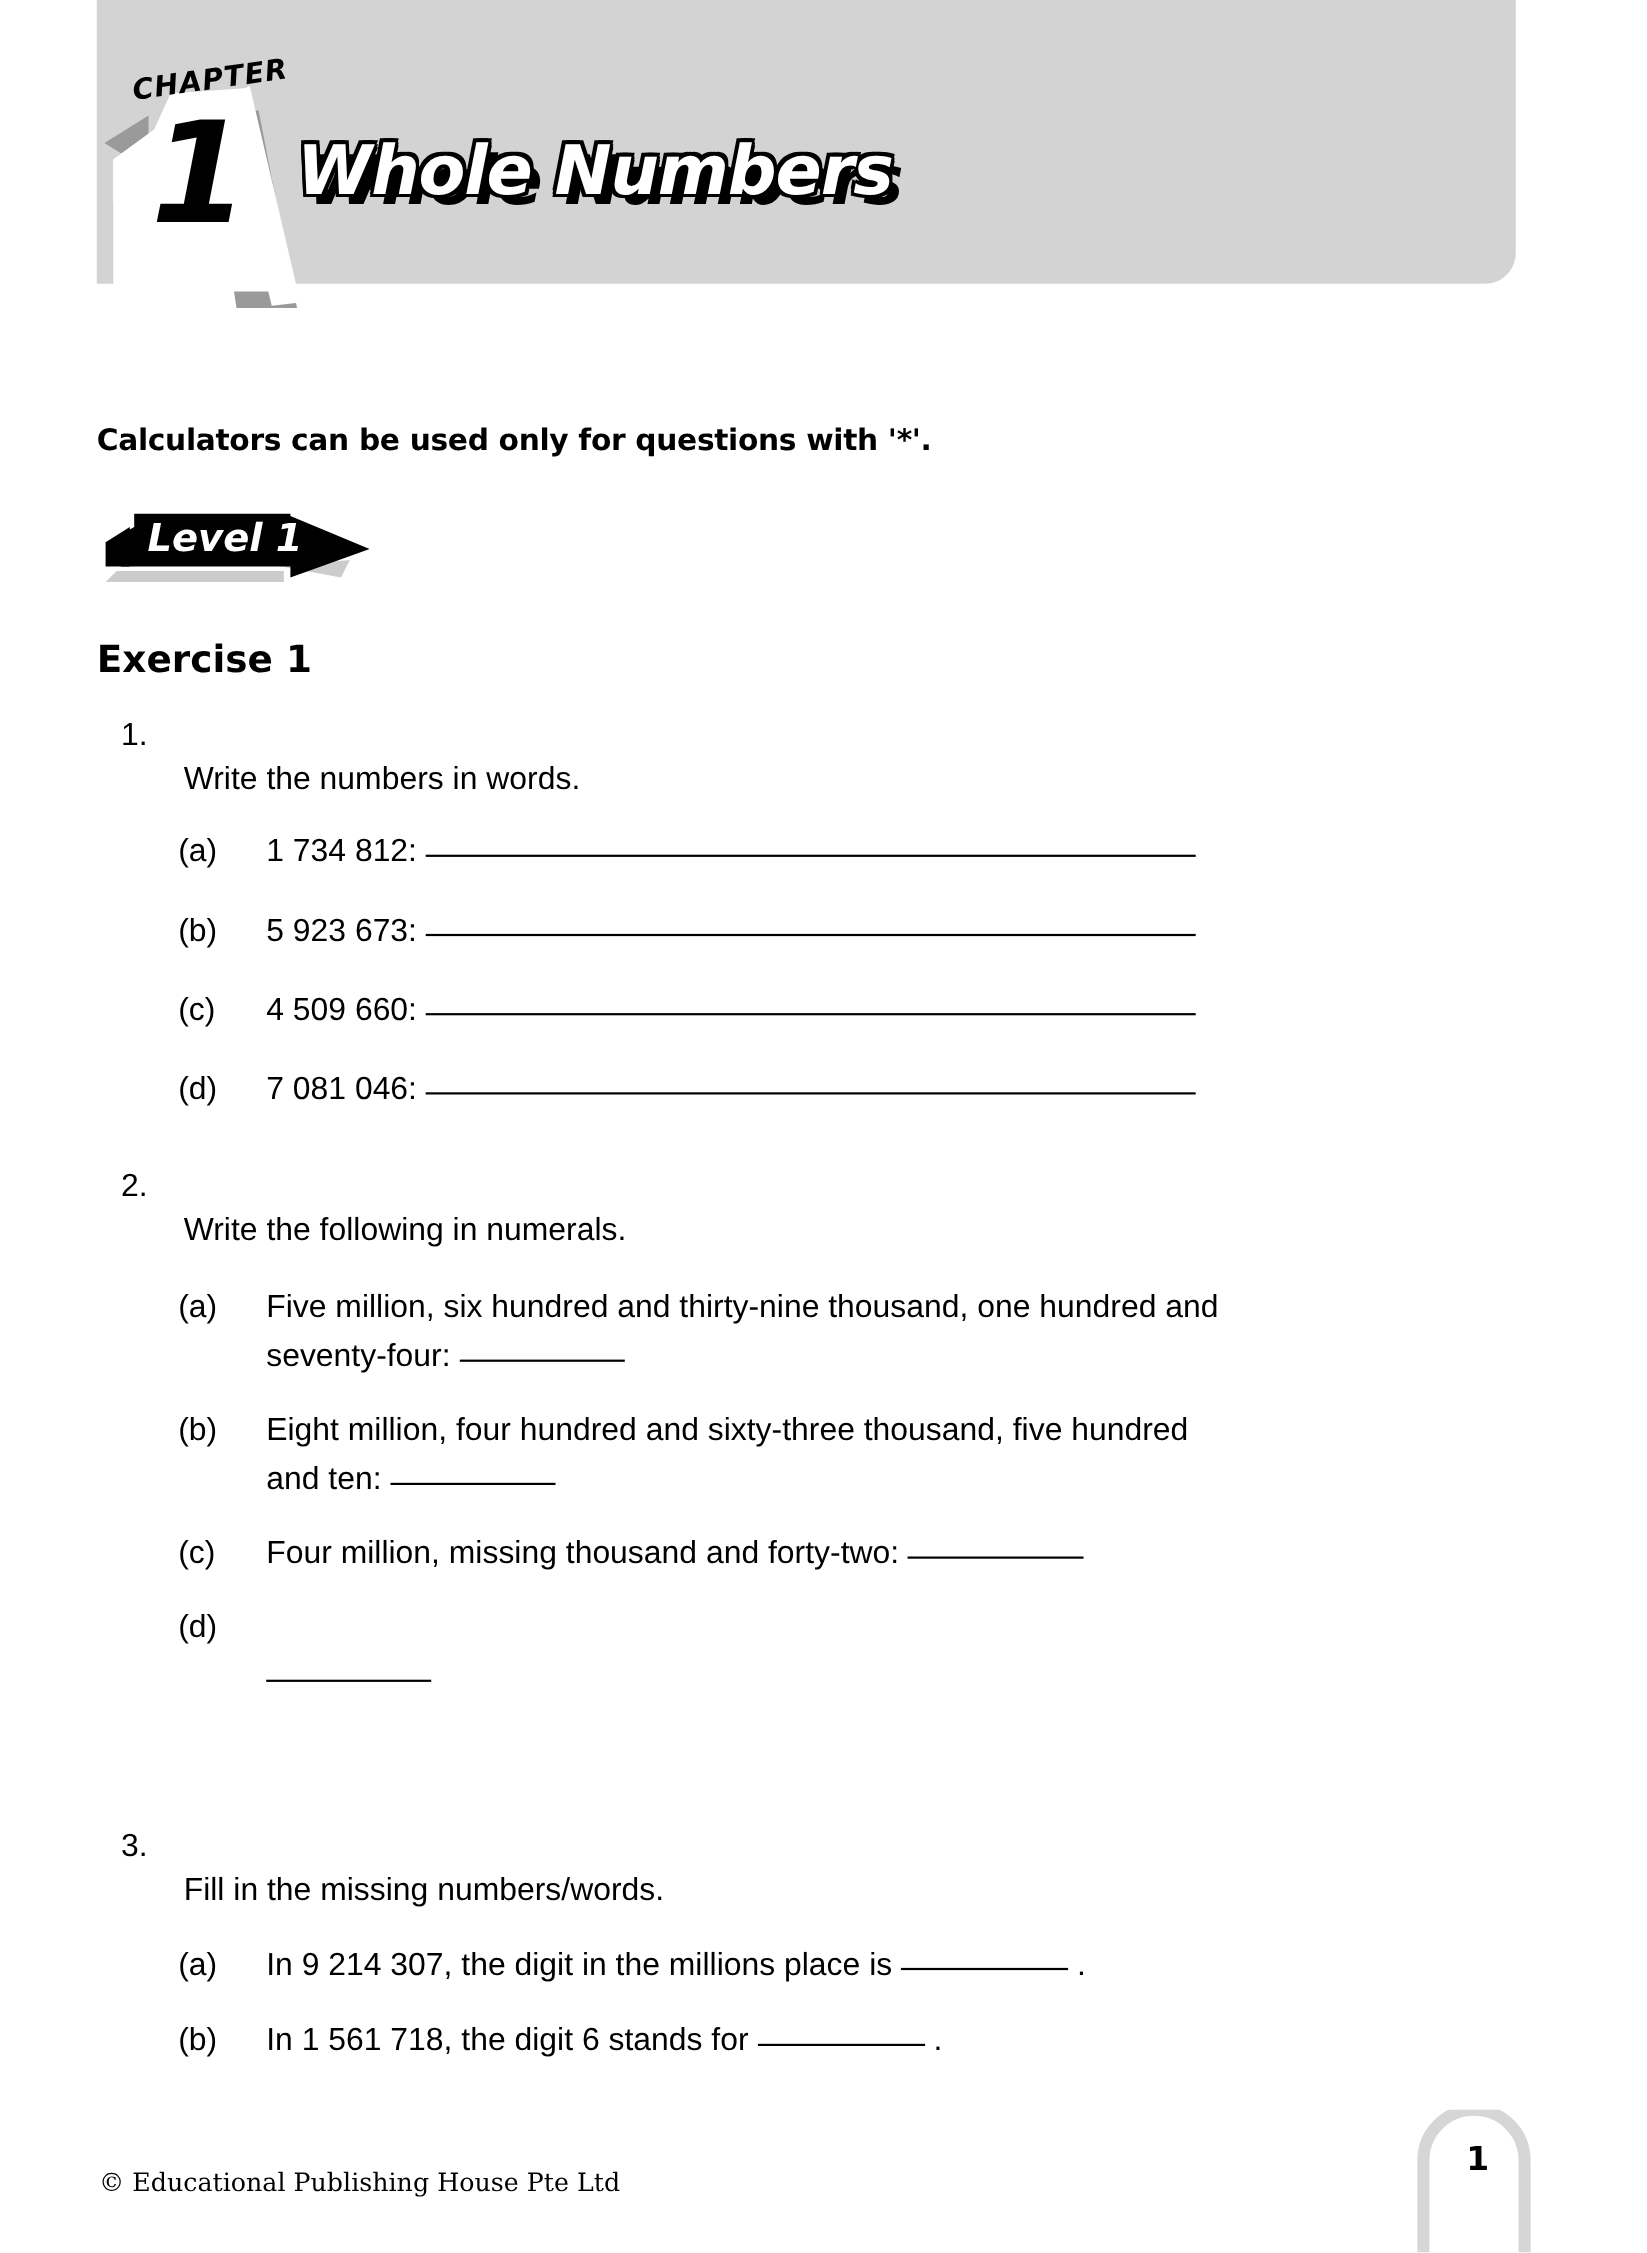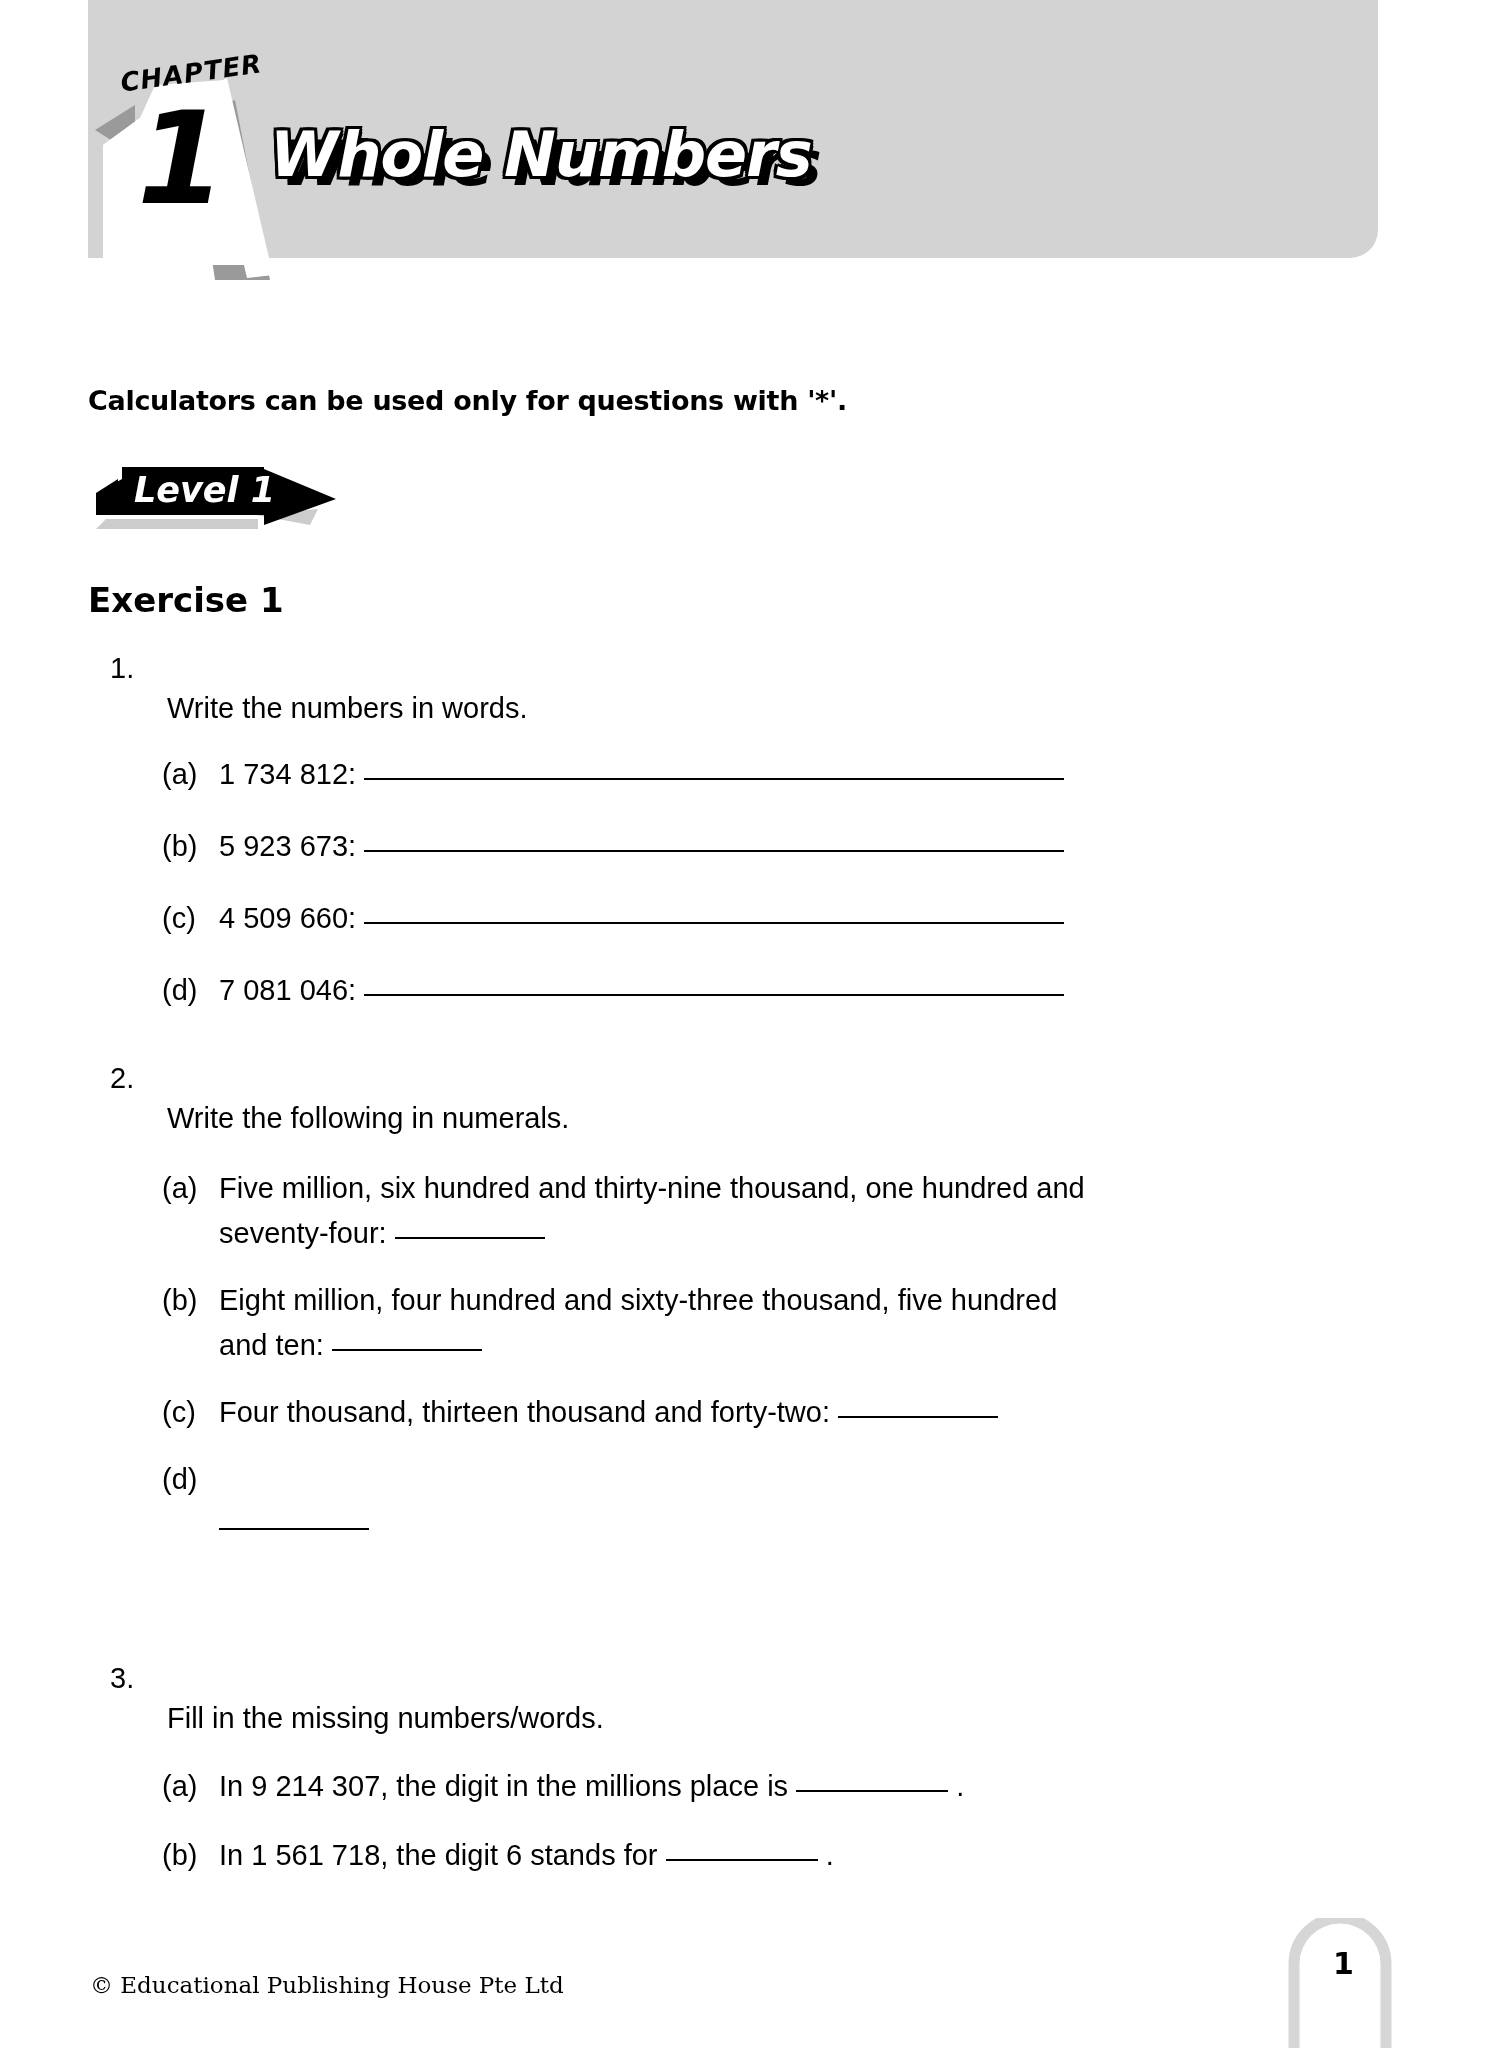--- a/index.html
+++ b/index.html
@@ -164,20 +164,21 @@
     line-height: 1.55;
   }
   .sub-label {
     width: 57px;
     flex: 0 0 57px;
     margin-left: 52px;
   }
   .sub-body {
     flex: 1 1 auto;
     position: relative;
+    margin-left: 23px;
   }
   .sub-body .num {
     display: inline;
     white-space: nowrap;
   }
 
   .rule {
     display: inline-block;
     border-bottom: 2px solid #000000;
     vertical-align: 4px;
@@ -312,21 +313,21 @@
         <span class="sub-body">
           <span>Eight million, four hundred and sixty-three thousand, five hundred</span><br>
           <span>and ten:</span>
           <span class="rule short"></span>
         </span>
       </div>
 
       <div class="subitem" style="margin-top:22px;">
         <span class="sub-label">(c)</span>
         <span class="sub-body">
-          <span>Four thousand, thirteen thousand and forty-two:</span>
+          <span>Four million, missing thousand and forty-two:</span>
           <span class="rule med"></span>
         </span>
       </div>
 
       <div class="subitem" style="margin-top:22px;">
         <span class="sub-label">(d)</span>
         <span class="sub-body">
           <br>
           <span class="rule short"></span>
         </span>

